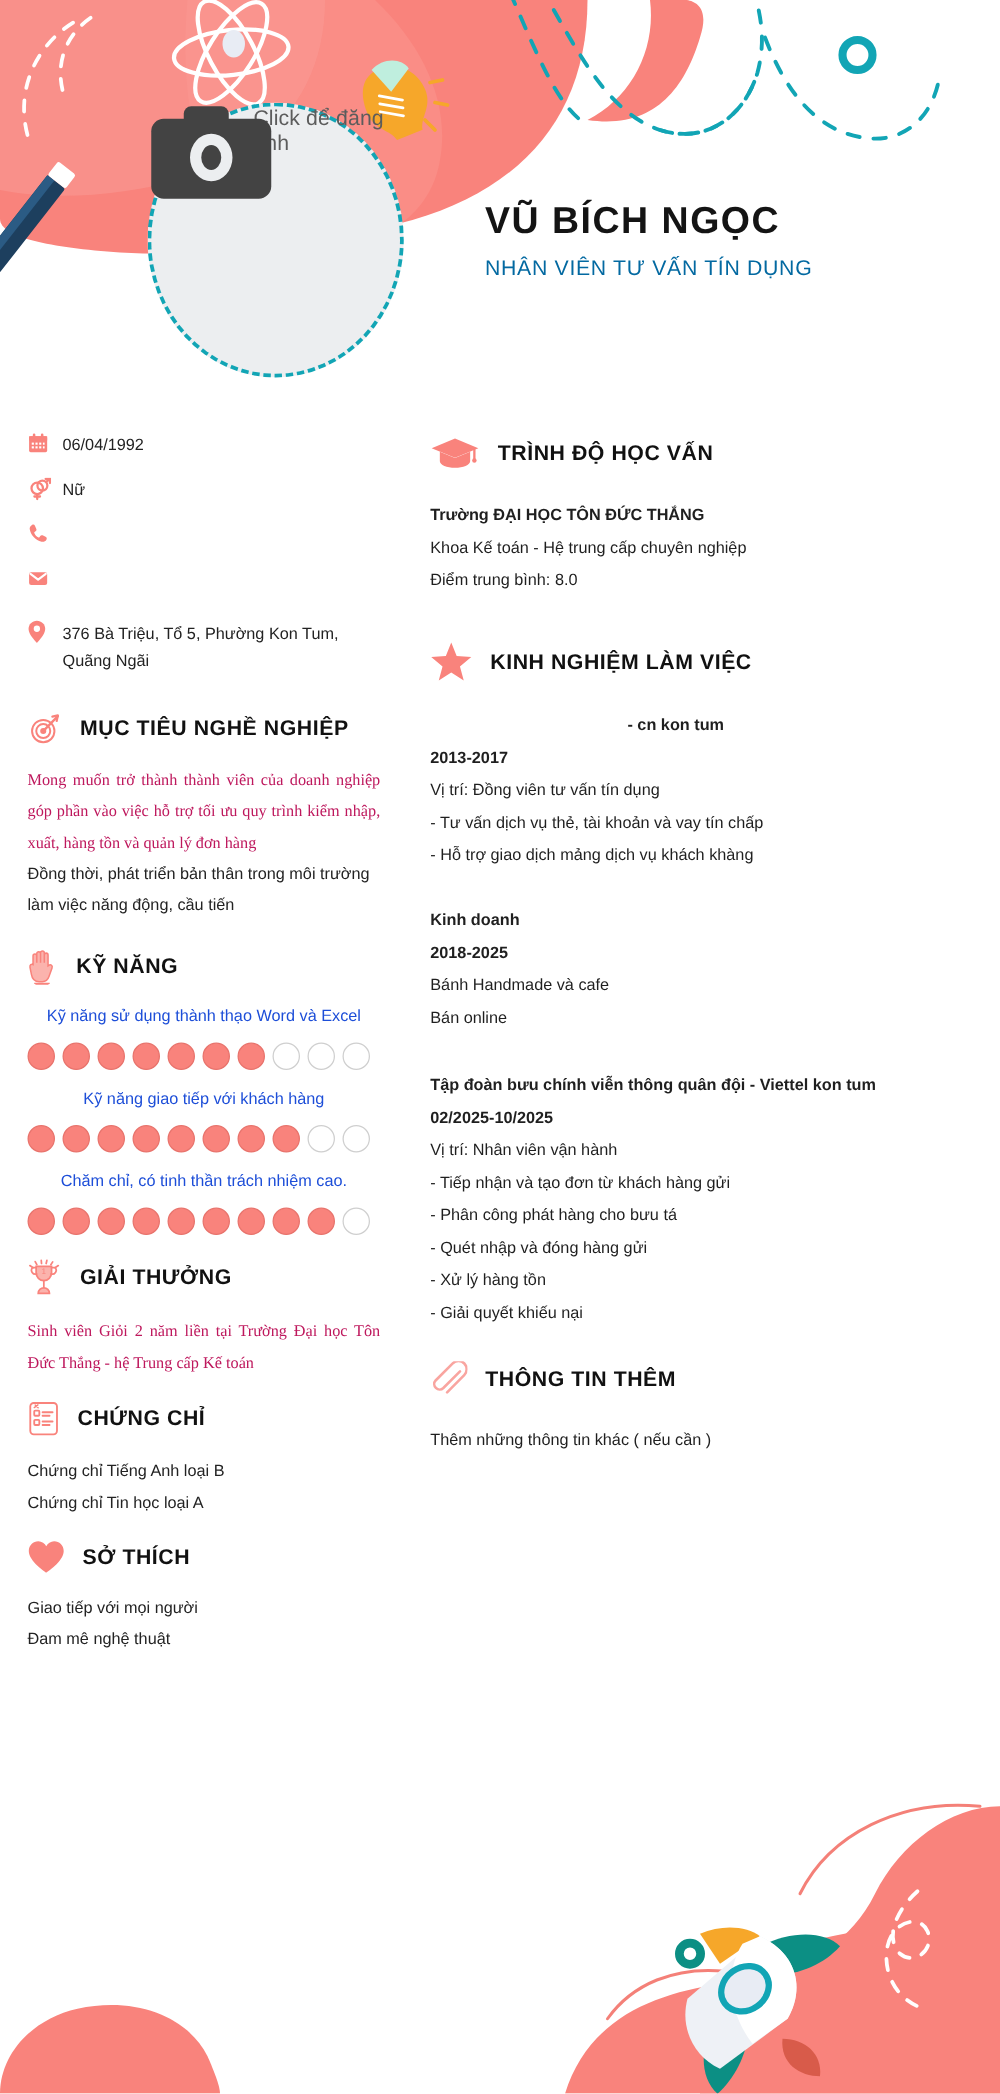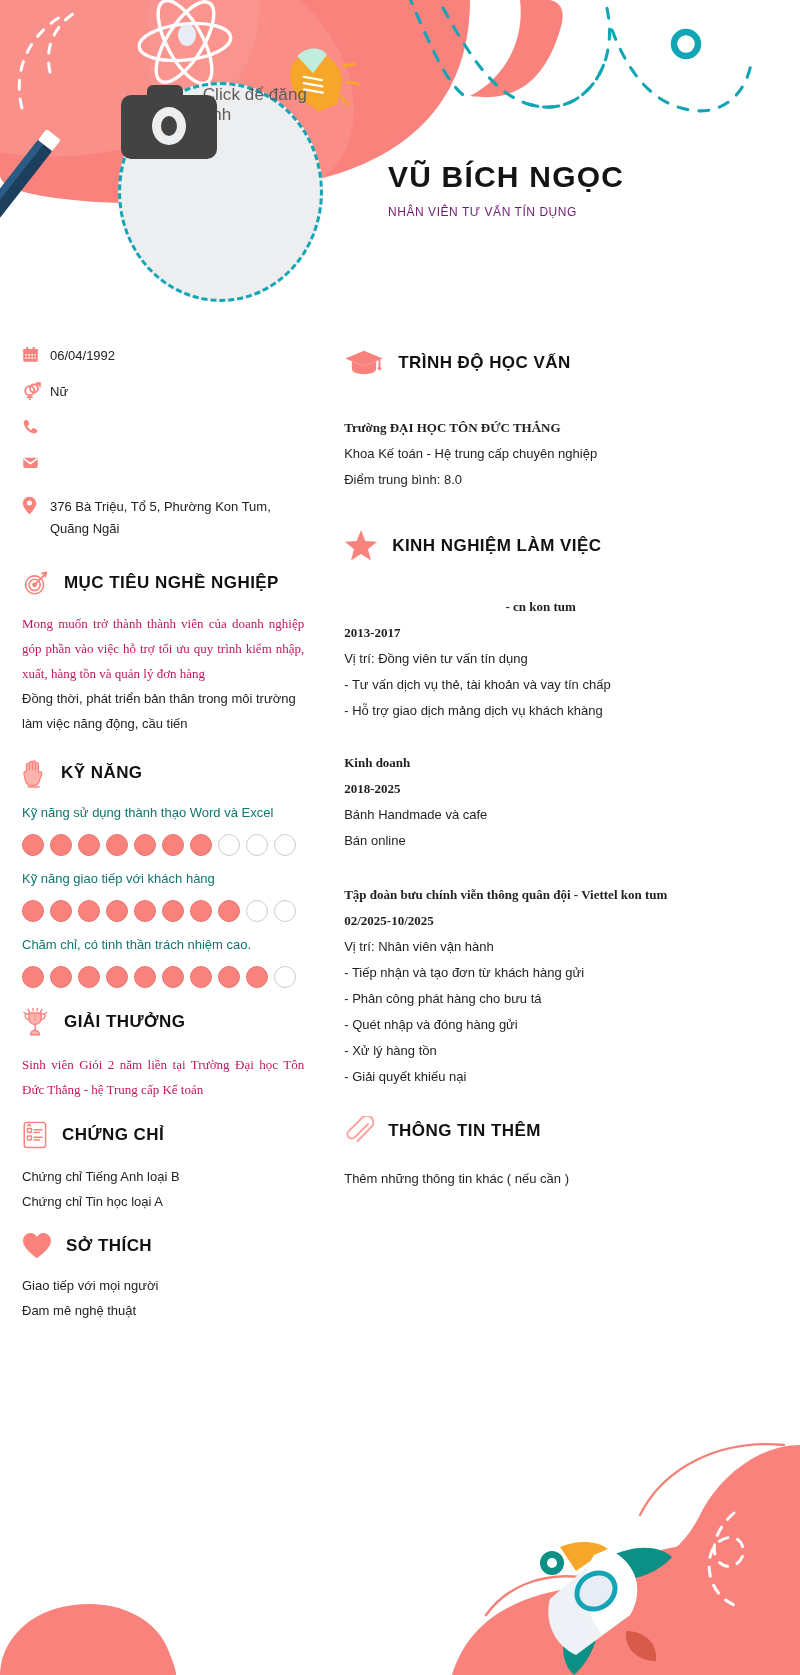--- a/index.html
+++ b/index.html
@@ -98,23 +98,23 @@
   }
   .cv-name {
     font-size: 30px;
     font-weight: 700;
     letter-spacing: 1.2px;
     color: #141414;
     line-height: 1.15;
   }
   .cv-role {
     margin-top: 10px;
-    font-size: 12px;
+    font-size: 17px;
     letter-spacing: .55px;
-    color: #701a75;
+    color: #0369a1;
   }
 
   
   .columns {
     position: absolute;
     top: 345px; left: 0;
     width: 767px;
     z-index: 3;
     display: flex;
   }
@@ -169,22 +169,23 @@
   .line {
     font-size: 13px;
     line-height: 25px;
     color: #232323;
   }
 
   
   .skill-label {
     font-size: 13px;
     line-height: 22px;
-    color: #0f766e;
+    color: #1d4ed8;
     margin-top: 12px;
+    text-align: center;
   }
   .dots {
     display: flex;
     gap: 6px;
     margin: 10px 0 6px 0;
   }
   .dot {
     width: 22px; height: 22px;
     border-radius: 50%;
     border: 1.3px solid #cfcfcf;
@@ -194,21 +195,21 @@
     background: #f9837c;
     border-color: #e8736c;
   }
 
   
   .r-line {
     font-size: 13px;
     line-height: 26px;
     color: #1f1f1f;
   }
-  .r-line.b { font-weight: 700; font-family: Liberation Serif, serif; }
+  .r-line.b { font-weight: 700; }
   .r-line.center { text-align: center; }
   .r-line.just { text-align: justify; margin-top: 28px; }
   .job { margin-bottom: 26px; }
   .edu-block { margin-top: 4px; }
 
   
   .footer-deco {
     position: absolute;
     left: 0; bottom: 0;
     width: 800px; height: 360px;
@@ -471,38 +472,38 @@
         </span>
         <span class="sec-title">SỞ THÍCH</span>
       </div>
       <div class="line">Giao tiếp với mọi người</div>
       <div class="line">Đam mê nghệ thuật</div>
 
     </div>
 
     <div class="col-right">
 
-      <div class="sec-head" style="margin-top:4px;margin-bottom:38px;">
+      <div class="sec-head" style="margin-top:4px;margin-bottom:22px;">
         <span class="ico">
           <svg width="40" height="28" viewBox="0 0 42 30">
               <path d="M21,2 L41,10.2 L21,18.4 L1,10.2 Z" fill="#f9837c"></path>
               <path d="M8,13.2 V21.4 C8,24.6 14,27 21,27 C28,27 34,24.6 34,21.4 V13.2 L21,18.6 Z" fill="#f9837c"></path>
               <path d="M37.6,11.6 V19.4" stroke="#f9837c" stroke-width="2" stroke-linecap="round"></path>
               <circle cx="37.6" cy="20.8" r="1.9" fill="#f9837c"></circle>
             </svg>
         </span>
         <span class="sec-title">TRÌNH ĐỘ HỌC VẤN</span>
       </div>
       <div class="edu-block">
         <div class="r-line b">Trường ĐẠI HỌC TÔN ĐỨC THẮNG</div>
         <div class="r-line">Khoa Kế toán - Hệ trung cấp chuyên nghiệp</div>
         <div class="r-line">Điểm trung bình: 8.0</div>
       </div>
 
-      <div class="sec-head" style="margin-top:36px;margin-bottom:32px;">
+      <div class="sec-head" style="margin-top:36px;margin-bottom:21px;">
         <span class="ico">
           <svg width="34" height="33" viewBox="0 0 36 35">
               <path d="M18,1 L22.6,12.6 L35,13.4 L25.4,21.4 L28.6,33.4 L18,26.6 L7.4,33.4 L10.6,21.4 L1,13.4 L13.4,12.6 Z" fill="#f9837c"></path>
             </svg>
         </span>
         <span class="sec-title">KINH NGHIỆM LÀM VIỆC</span>
       </div>
 
       <div class="job">
         <div class="r-line b center">- cn kon tum</div>

